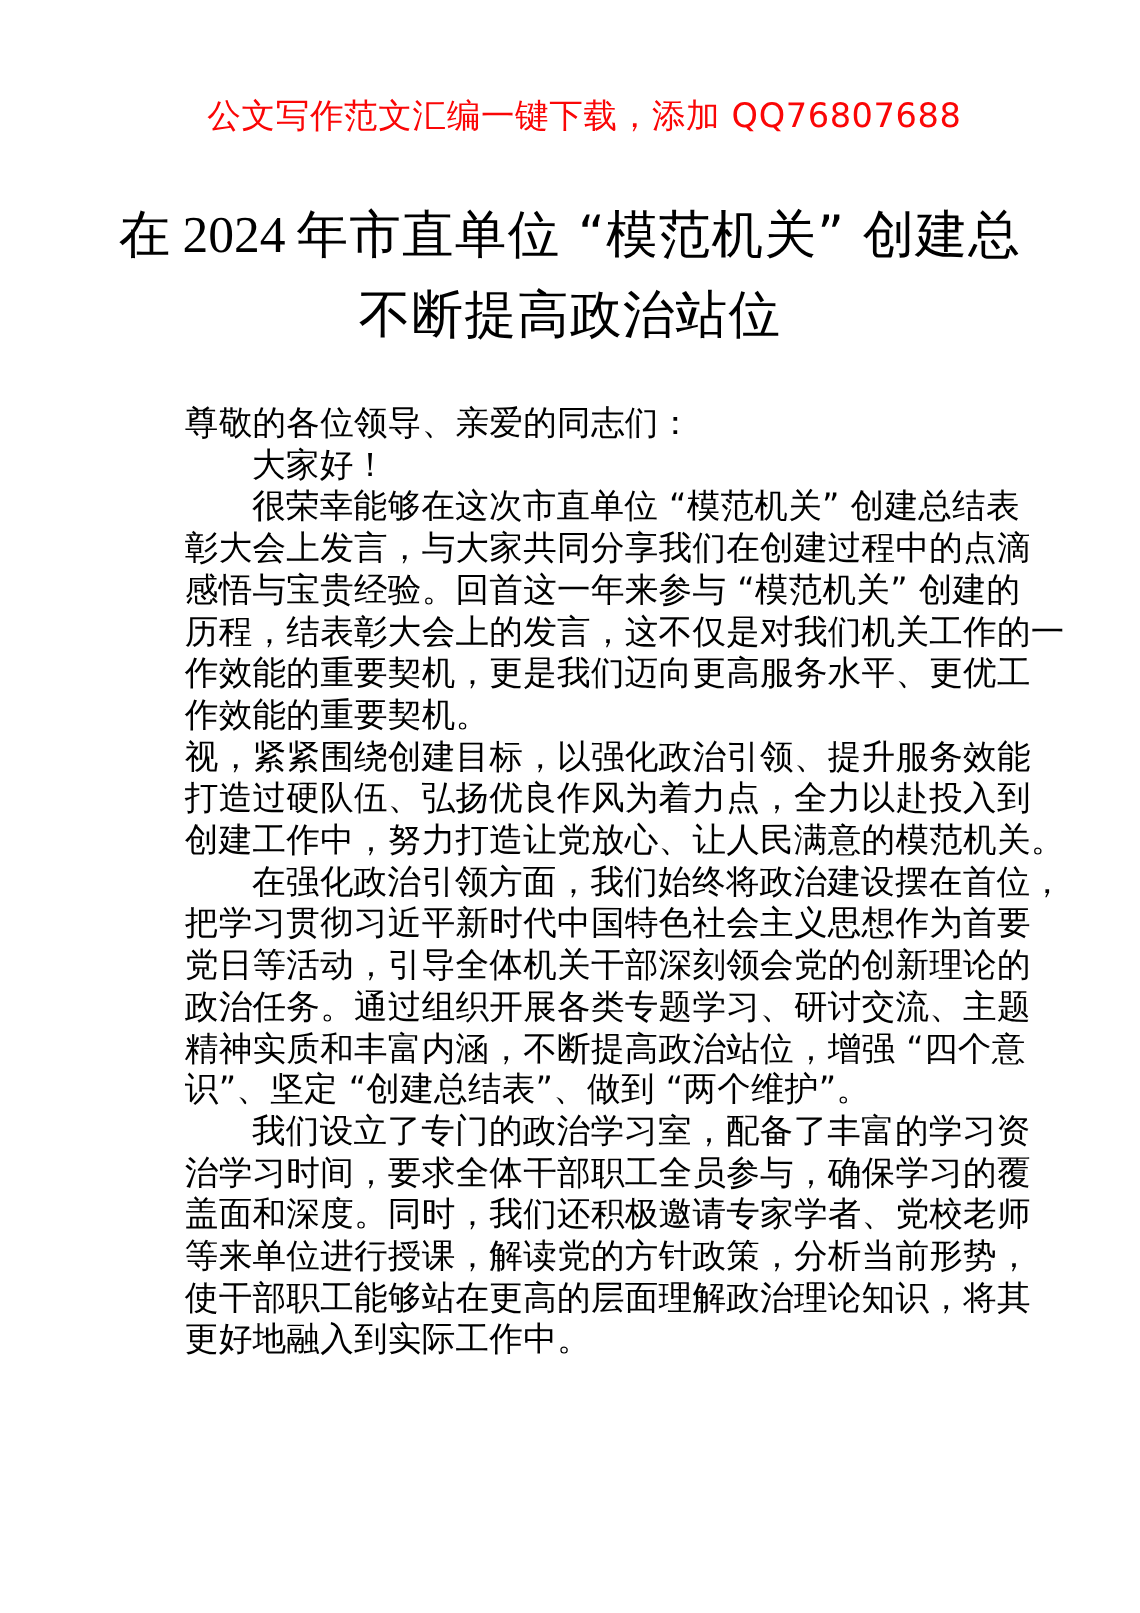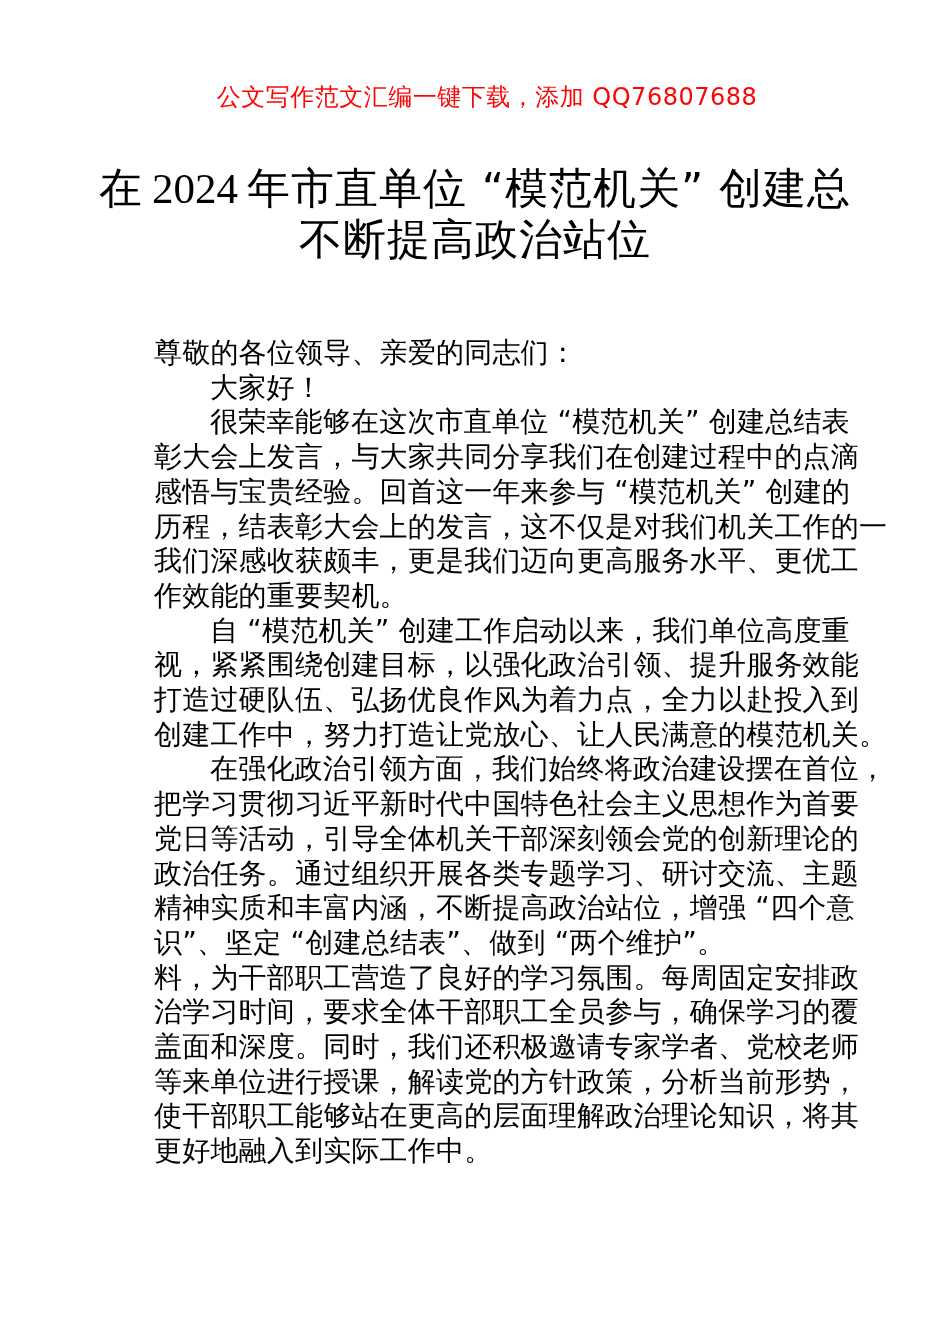--- a/index.html
+++ b/index.html
@@ -20,32 +20,32 @@
     inset: 0;
     background: #ffffff;
   }
   .notice {
     position: absolute;
     top: 82px;
     left: 0;
     width: 938px;
     text-align: center;
     text-indent: 36px;
-    font-size: 24px;
+    font-size: 28px;
     line-height: 30px;
     letter-spacing: 0.5px;
   }
   .doc-title {
     position: absolute;
     top: 163px;
     left: 0;
     width: 950px;
     text-align: center;
     font-size: 43px;
-    line-height: 50px;
+    line-height: 66px;
     letter-spacing: 1px;
     color: #000000;
   }
   .doc-title .year {
     font-family: "Liberation Serif", "DejaVu Serif", serif;
     margin: 0 9px;
     letter-spacing: 0;
   }
   .body-text {
     position: absolute;
@@ -77,33 +77,32 @@
     <div>不断提高政治站位</div>
   </div>
 
   <div class="body-text">
       <div class="body-line">尊敬的各位领导、亲爱的同志们：</div>
       <div class="body-line indent">大家好！</div>
       <div class="body-line indent">很荣幸能够在这次市直单位 “模范机关” 创建总结表</div>
       <div class="body-line">彰大会上发言，与大家共同分享我们在创建过程中的点滴</div>
       <div class="body-line">感悟与宝贵经验。回首这一年来参与 “模范机关” 创建的</div>
       <div class="body-line">历程，结表彰大会上的发言，这不仅是对我们机关工作的一</div>
-      <div class="body-line">我们深感收获颇丰，更是我们迈向更高服务水平、更优工</div>
+      <div class="body-line">作效能的重要契机，更是我们迈向更高服务水平、更优工</div>
       <div class="body-line">作效能的重要契机。</div>
-      <div class="body-line indent">自 “模范机关” 创建工作启动以来，我们单位高度重</div>
       <div class="body-line">视，紧紧围绕创建目标，以强化政治引领、提升服务效能</div>
       <div class="body-line">打造过硬队伍、弘扬优良作风为着力点，全力以赴投入到</div>
       <div class="body-line">创建工作中，努力打造让党放心、让人民满意的模范机关。</div>
       <div class="body-line indent">在强化政治引领方面，我们始终将政治建设摆在首位，</div>
       <div class="body-line">把学习贯彻习近平新时代中国特色社会主义思想作为首要</div>
       <div class="body-line">党日等活动，引导全体机关干部深刻领会党的创新理论的</div>
       <div class="body-line">政治任务。通过组织开展各类专题学习、研讨交流、主题</div>
       <div class="body-line">精神实质和丰富内涵，不断提高政治站位，增强 “四个意</div>
       <div class="body-line">识”、坚定 “创建总结表”、做到 “两个维护”。</div>
-      <div class="body-line">料，为干部职工营造了良好的学习氛围。每周固定安排政</div>
+      <div class="body-line indent">我们设立了专门的政治学习室，配备了丰富的学习资</div>
       <div class="body-line">治学习时间，要求全体干部职工全员参与，确保学习的覆</div>
       <div class="body-line">盖面和深度。同时，我们还积极邀请专家学者、党校老师</div>
       <div class="body-line">等来单位进行授课，解读党的方针政策，分析当前形势，</div>
       <div class="body-line">使干部职工能够站在更高的层面理解政治理论知识，将其</div>
       <div class="body-line">更好地融入到实际工作中。</div>
     </div>
 
 </div>
 
 </body></html>

